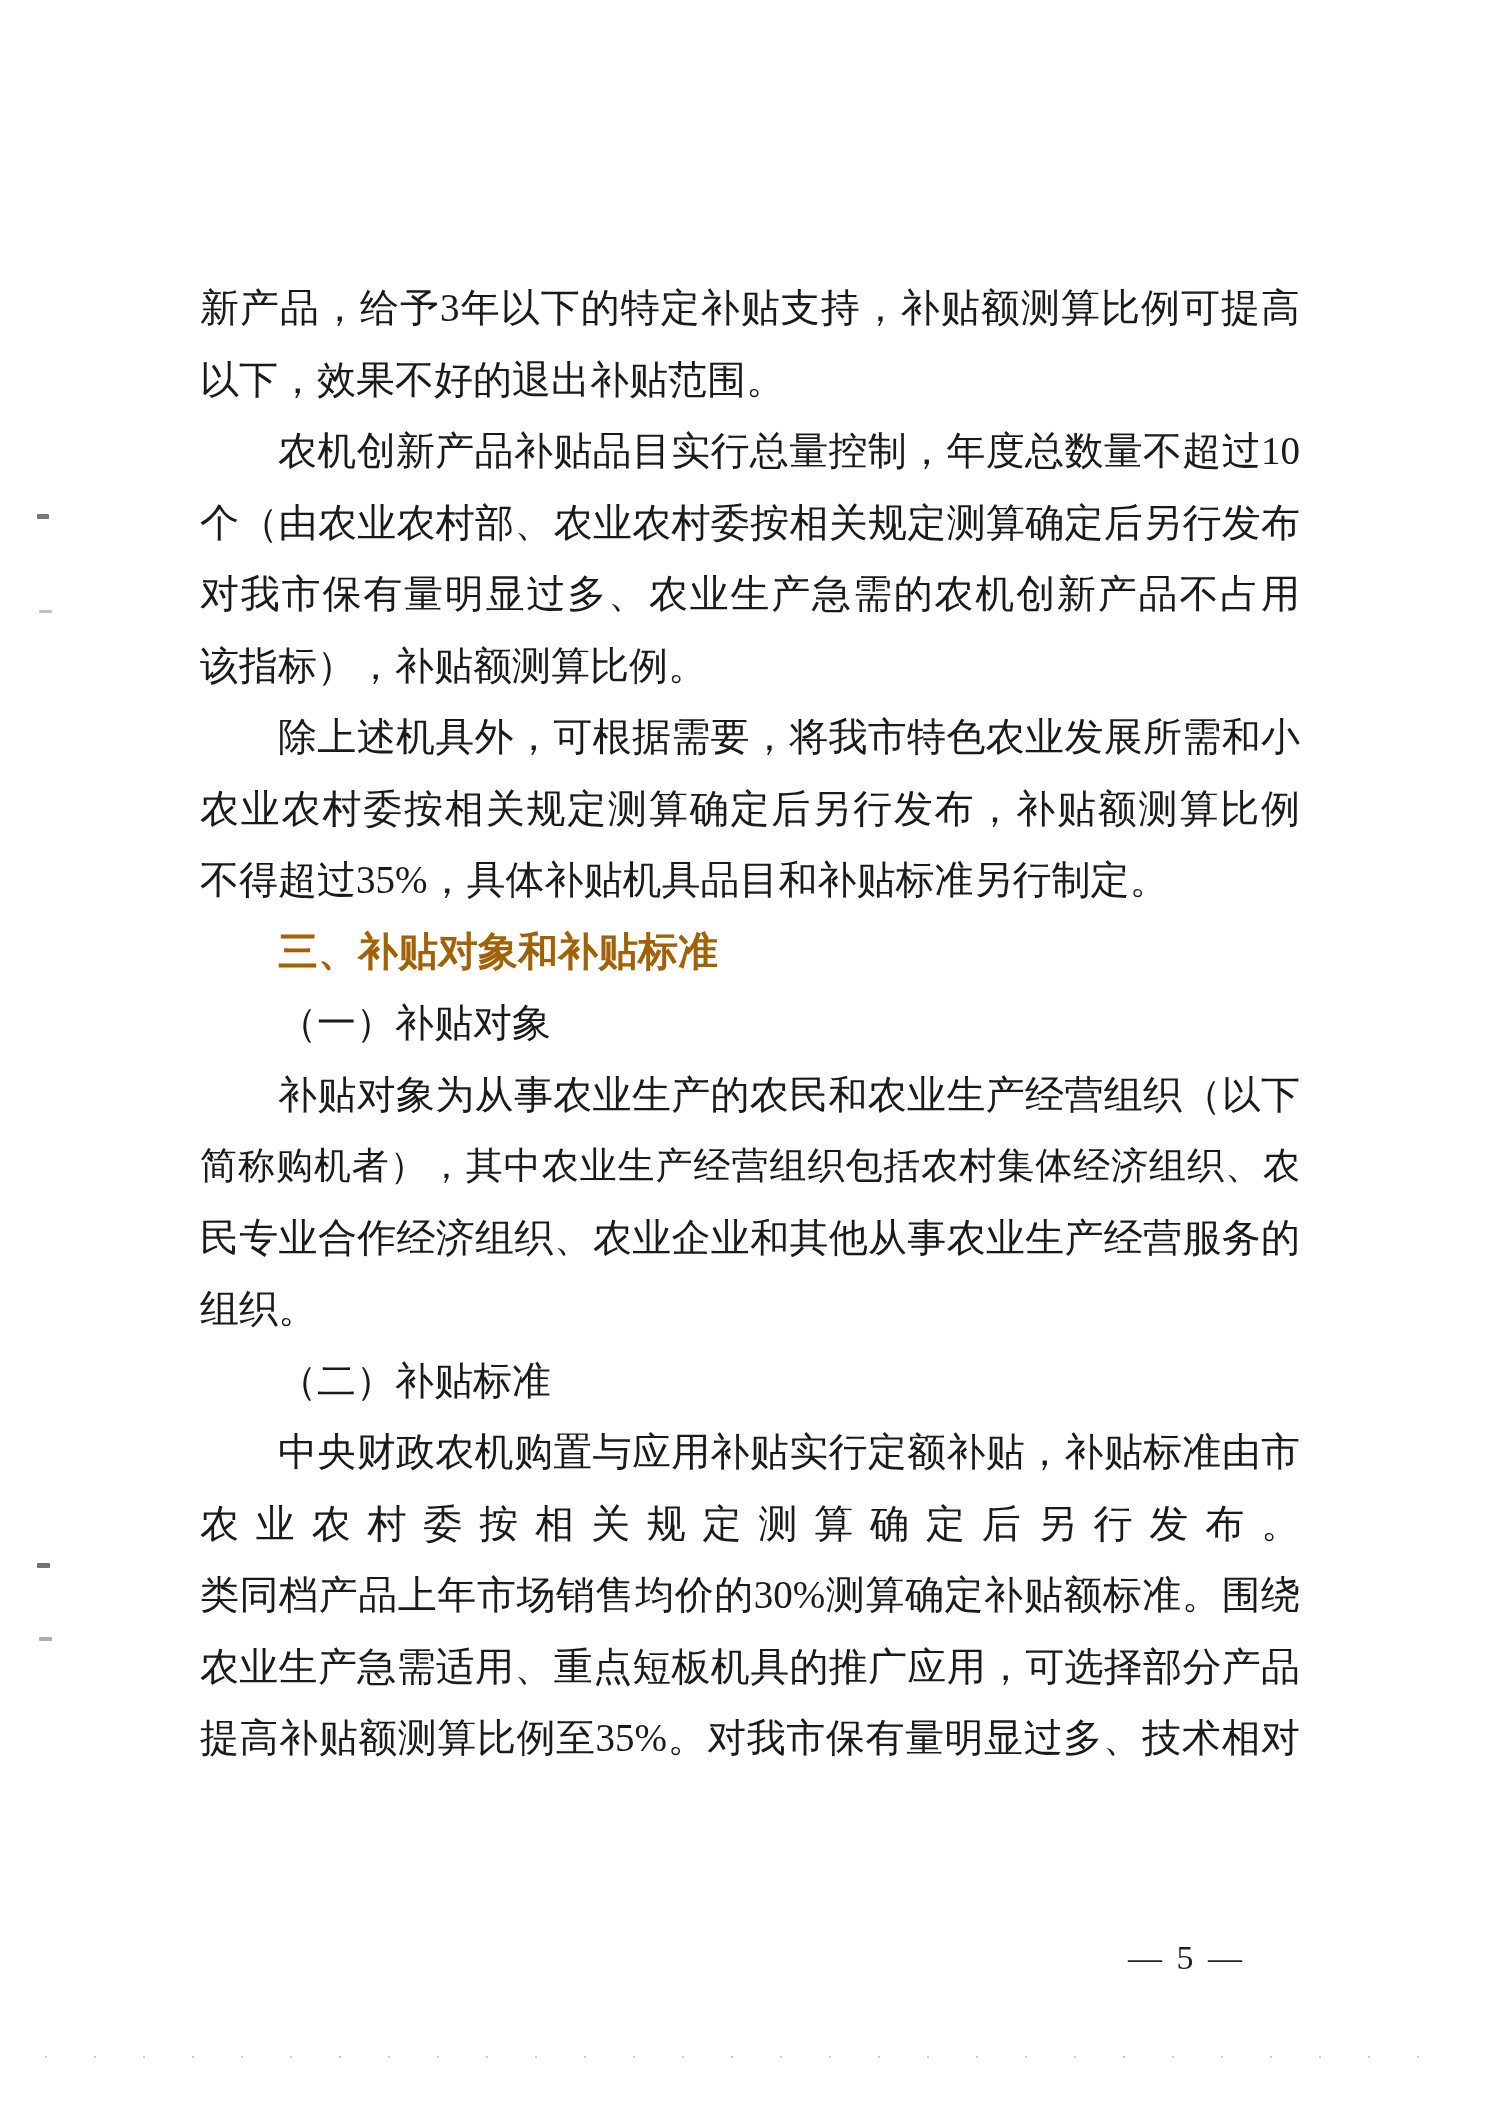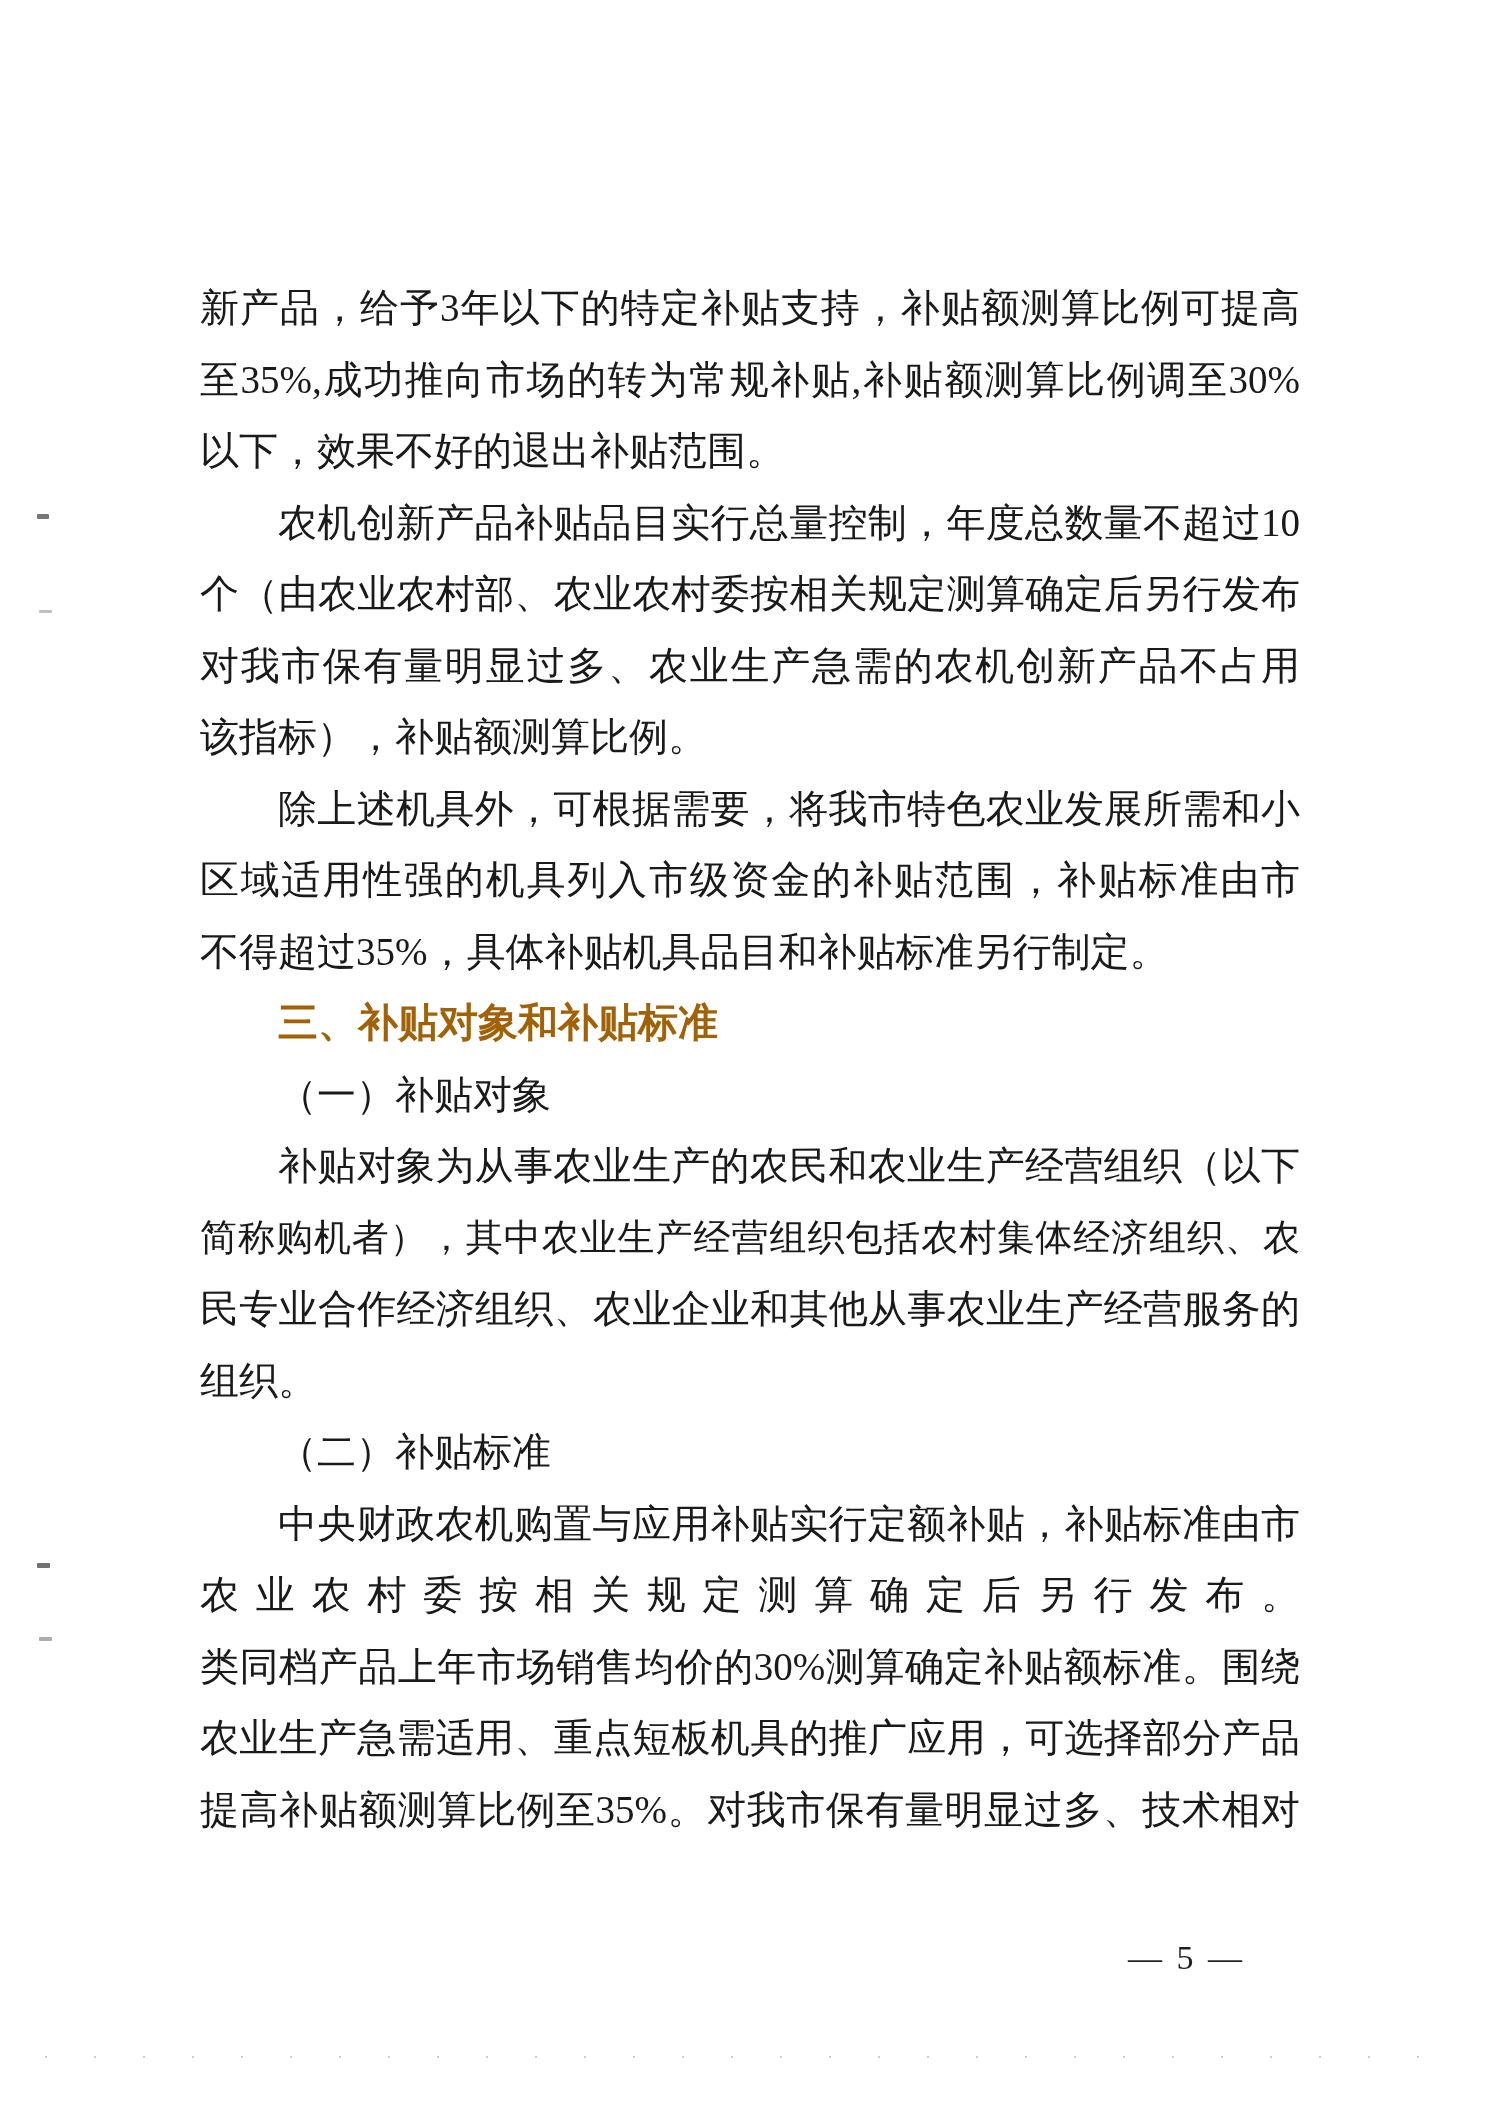--- a/index.html
+++ b/index.html
@@ -82,28 +82,27 @@
     opacity: 0.38;
   }
 </style>
 </head>
 <body>
 
 <div class="page">
 
   <div class="textblock">
     <div class="ln just">新产品，给予3年以下的特定补贴支持，补贴额测算比例可提高</div>
-    <div class="ln just">至35%,成功推向市场的转为常规补贴,补贴额测算比例调至30%</div>
     <div class="ln">以下，效果不好的退出补贴范围。</div>
     <div class="ln ind just">农机创新产品补贴品目实行总量控制，年度总数量不超过10</div>
     <div class="ln just">个（由农业农村部、农业农村委按相关规定测算确定后另行发布</div>
     <div class="ln just">对我市保有量明显过多、农业生产急需的农机创新产品不占用</div>
     <div class="ln">该指标），补贴额测算比例。</div>
     <div class="ln ind just">除上述机具外，可根据需要，将我市特色农业发展所需和小</div>
-    <div class="ln just">区域适用性强的机具列入市级资金的补贴范围，补贴标准由市</div>
+    <div class="ln just">农业农村委按相关规定测算确定后另行发布，补贴额测算比例</div>
     <div class="ln">不得超过35%，具体补贴机具品目和补贴标准另行制定。</div>
     <div class="ln ind head">三、补贴对象和补贴标准</div>
     <div class="ln ind">（一）补贴对象</div>
     <div class="ln ind just">补贴对象为从事农业生产的农民和农业生产经营组织（以下</div>
     <div class="ln just tight">简称购机者），其中农业生产经营组织包括农村集体经济组织、农</div>
     <div class="ln just">民专业合作经济组织、农业企业和其他从事农业生产经营服务的</div>
     <div class="ln">组织。</div>
     <div class="ln ind">（二）补贴标准</div>
     <div class="ln ind just">中央财政农机购置与应用补贴实行定额补贴，补贴标准由市</div>
     <div class="ln just">农业农村委按相关规定测算确定后另行发布。补贴对象和补贴标准</div>

